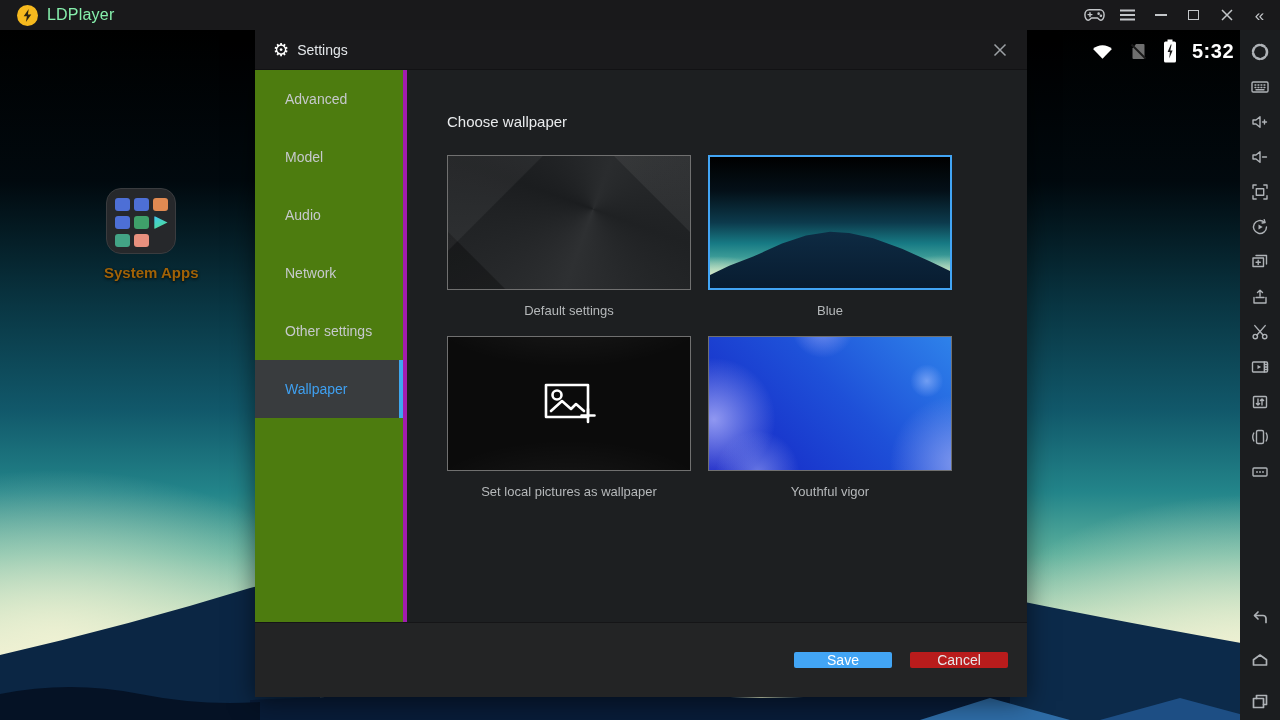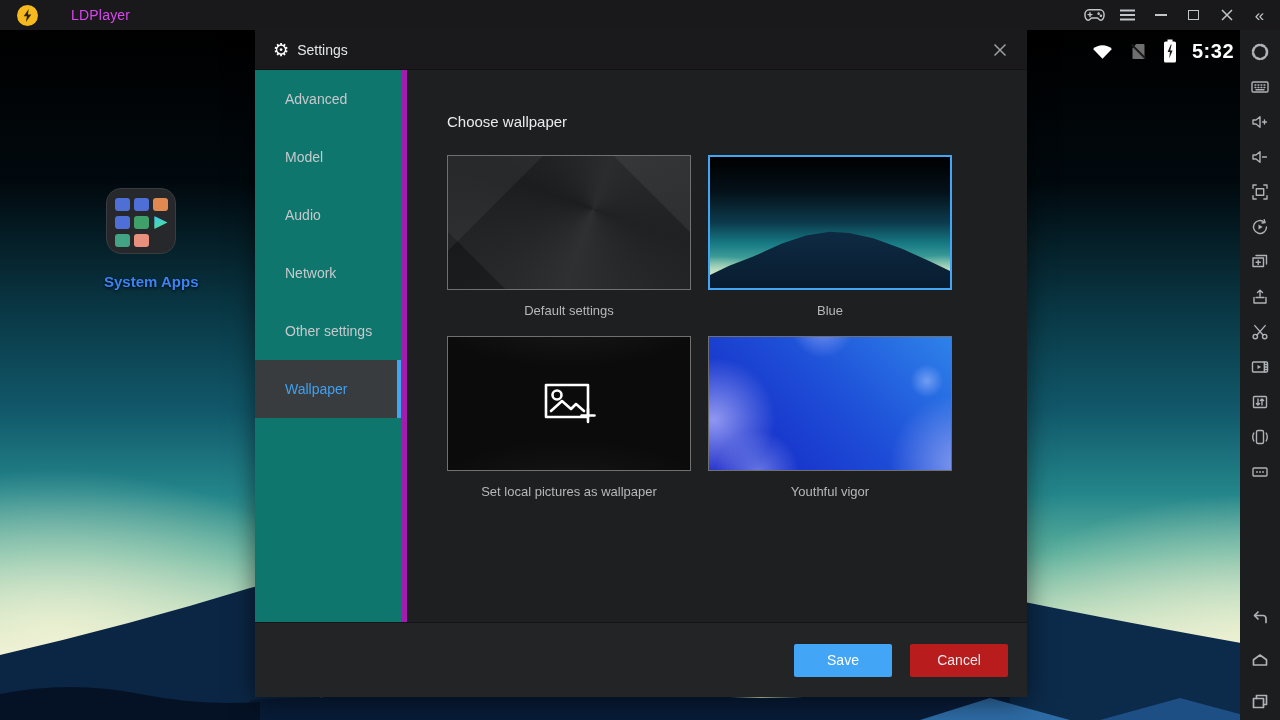--- a/index.html
+++ b/index.html
@@ -9,21 +9,21 @@
 
   
   .wallpaper { position:absolute; left:0; top:30px; width:1280px; height:690px; }
   .wallpaper svg { display:block; width:100%; height:100%; }
 
   
   .topbar { position:absolute; left:0; top:0; width:1280px; height:30px; background:#19191b; display:flex; align-items:center; z-index:30; }
   .topbar-left { display:flex; align-items:center; gap:9px; padding-left:17px; }
   .logo { width:21px; height:21px; border-radius:50%; background:#f6b91e; display:flex; align-items:center; justify-content:center; }
   .logo svg { width:11px; height:13px; }
-  .topbar-title { color:#d946ef; font-size:14px; letter-spacing:.2px;margin-left:24px; }
+  .topbar-title { color:#86efac; font-size:16px; letter-spacing:.2px; }
   .win-controls { margin-left:auto; display:flex; align-items:center; padding-right:4px; }
   .win-btn { width:33px; height:30px; display:flex; align-items:center; justify-content:center; color:#c3c6c9; }
   .win-btn svg { display:block; }
   .min-glyph { width:12px; height:2px; background:#c3c6c9; }
   .max-glyph { width:11px; height:10px; border:1.6px solid #c3c6c9; }
   .collapse-glyph { color:#c3c6c9; font-size:17px; line-height:1; }
 
   
   .statusbar { position:absolute; top:37px; right:46px; height:28px; display:flex; align-items:center; gap:15px; z-index:5;text-align:center; }
   .statusbar svg { display:block; }
@@ -38,31 +38,31 @@
   
   .folder { position:absolute; left:104px; top:188px; width:74px; text-align:center; z-index:5; }
   .folder-box { width:70px; height:66px; margin:0 auto; background:#26282b; border:1px solid #3a3c3f; border-radius:15px; padding:9px 8px; display:grid; grid-template-columns:repeat(3,15px); grid-auto-rows:13px; gap:5px 4px; justify-content:center; }
   .mini { border-radius:3px; }
   .mini1,.mini2,.mini4 { background:#4d6fd6; }
   .mini3 { background:#e08a52; }
   .mini5 { background:#3fa06a; }
   .mini6 { background:linear-gradient(160deg,#3ec6f2,#52e08a); clip-path:polygon(12% 0,100% 50%,12% 100%); }
   .mini7 { background:#43a385; }
   .mini8 { background:#e8907e; }
-  .folder-label { margin-top:19px; color:#3b82f6; font-size:15px; font-weight:600; text-shadow:0 1px 3px rgba(0,0,0,.9); white-space:nowrap; }
+  .folder-label { margin-top:10px; color:#a16207; font-size:15px; font-weight:600; text-shadow:0 1px 3px rgba(0,0,0,.9); white-space:nowrap; }
 
   
   .dialog { position:absolute; left:255px; top:30px; width:772px; height:667px; background:#1d1f21; z-index:20; box-shadow:0 4px 24px rgba(0,0,0,.55); display:flex; flex-direction:column; }
   .dlg-header { height:40px; background:#1a1a1c; border-bottom:1px solid #121214; display:flex; align-items:center; padding:0 16px 0 18px; flex:0 0 auto; }
   .dlg-gear { color:#fff; font-size:18px; line-height:1; margin-right:8px; }
   .dlg-title { color:#e3e6e9; font-size:14px; }
   .dlg-close { margin-left:auto; width:22px; height:22px; display:flex; align-items:center; justify-content:center; }
   .dlg-close svg { stroke:#9da1a5; stroke-width:1.5; }
   .dlg-body { flex:1 1 auto; display:flex; min-height:0; }
-  .dlg-nav { width:152px; background:#0f766e; border-right:6px solid #a21caf; flex:0 0 auto;text-align:right; }
+  .dlg-nav { width:152px; background:#4d7c0f; border-right:4px solid #a21caf; flex:0 0 auto;text-align:right; }
   .nav-item { position:relative; height:58px; display:flex; align-items:center; padding-left:30px; color:#c6c9cc; font-size:14px; cursor:default; }
   .nav-item.sel { background:#393c3e; color:#3fa0f0; }
   .nav-item.sel::after { content:""; position:absolute; right:0; top:0; width:4px; height:100%; background:#3fa7ef; }
   .dlg-content { flex:1 1 auto; padding:27px 0 0 40px; }
   .content-heading { color:#e9ebed; font-size:15px; height:18px;margin-top:16px; }
   .wp-grid { margin-top:24px; display:grid; grid-template-columns:244px 244px; column-gap:17px; row-gap:18px; }
   .wp-cell { width:244px; }
   .wp-thumb { position:relative; width:244px; height:135px; border:1px solid #707070; overflow:hidden; }
   .wp-thumb.sel { border:2px solid #42a5f5; }
   .wp-label { margin-top:13px; text-align:center; color:#b5b8ba; font-size:13px; }
@@ -87,21 +87,21 @@
       radial-gradient(circle 95px at 103% 95%, rgba(150,165,242,.8), transparent 72%),
       radial-gradient(circle 88px at 2% 62%, rgba(165,170,248,.85), transparent 70%),
       linear-gradient(45deg,#1523c4 0%,#1e50d8 55%,#2e82ea 100%); }
   .thumb-local { background:
       radial-gradient(ellipse 210px 85px at 50% -22%, rgba(255,255,255,.07), transparent 70%),
       radial-gradient(ellipse 210px 85px at 50% 122%, rgba(255,255,255,.06), transparent 70%),
       #0b0b0b; display:flex; align-items:center; justify-content:center; }
   .thumb-local svg { stroke:#fff; fill:none; stroke-width:2.6; stroke-linecap:round; stroke-linejoin:round; }
 
   .dlg-footer { flex:0 0 auto; height:75px; background:#232425; border-top:1px solid #151517; display:flex; align-items:center; justify-content:flex-end; gap:18px; padding-right:19px; }
-  .btn { width:98px; height:33px; border:none; border-radius:2px; font-size:14px; font-family:"Liberation Sans",sans-serif; display:flex; align-items:center; justify-content:center; cursor:default; }
+  .btn { width:98px; height:16px; border:none; border-radius:2px; font-size:14px; font-family:"Liberation Sans",sans-serif; display:flex; align-items:center; justify-content:center; cursor:default; }
   .btn-save { background:#42a5f5; color:#fff; }
   .btn-cancel { background:#b91c1c; color:#e6e8ea; }
 </style>
 </head>
 <body>
 
 <div class="screen">
 
   <div class="wallpaper">
     <svg viewBox="0 0 1280 690" preserveAspectRatio="none" aria-hidden="true">

